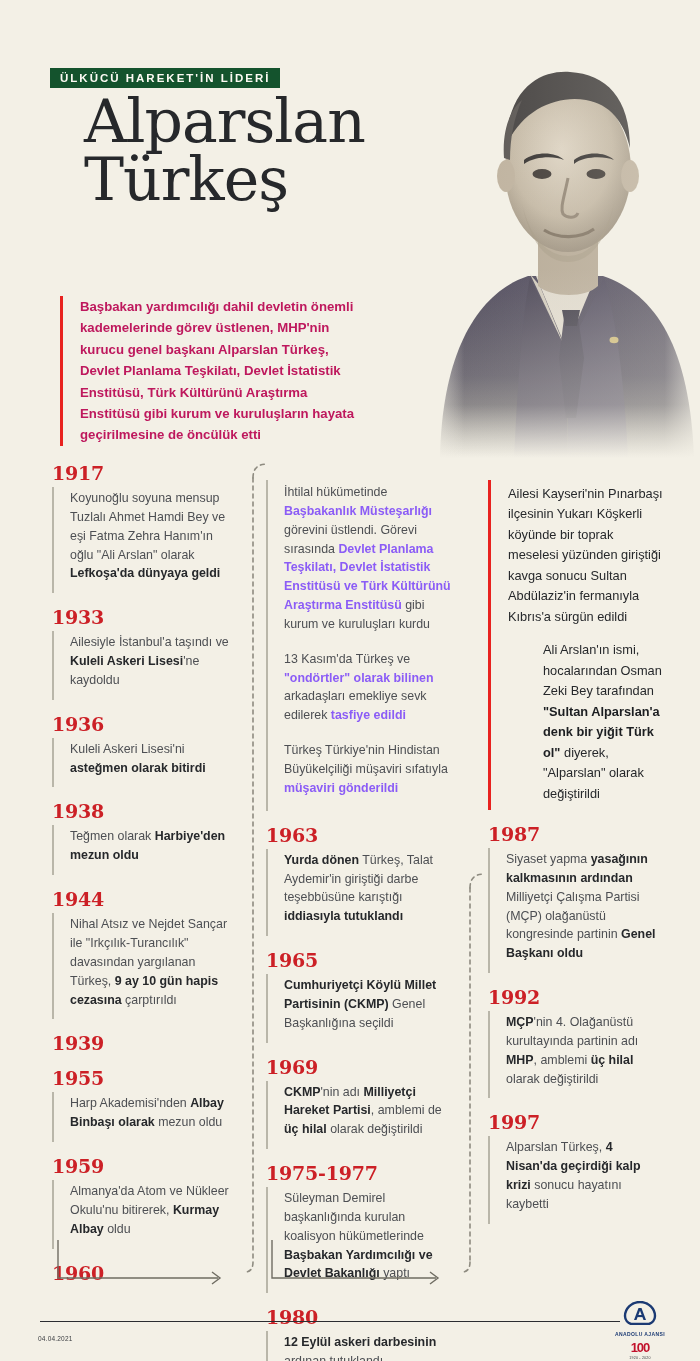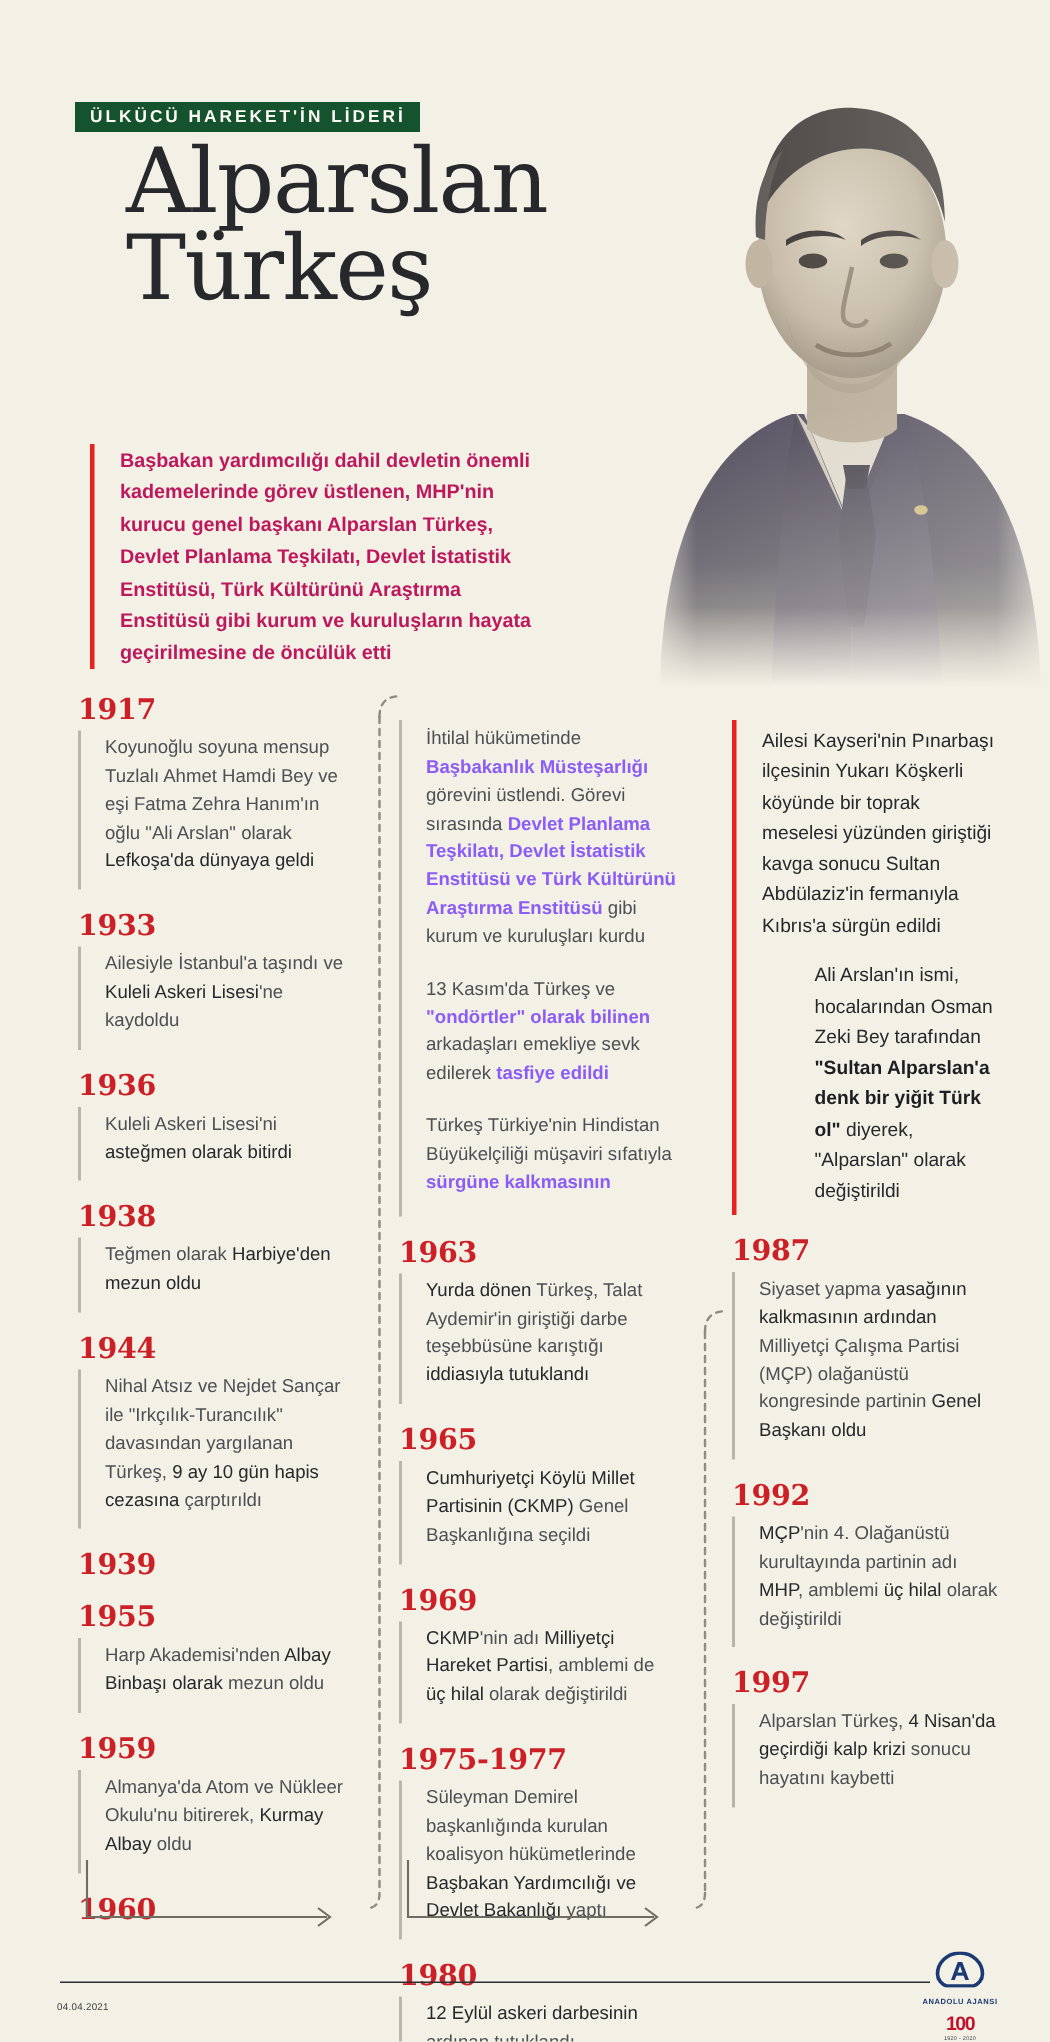--- a/index.html
+++ b/index.html
@@ -84,21 +84,21 @@
   .col-1 .year:first-child,
   .col-2 .year:first-child { margin-top: 10px; }
 
   .entry {
     border-left: 2px solid #b9b6a9;
     padding: 2px 0 10px 16px;
     font-size: 12.4px;
     line-height: 1.52;
     color: #4d4f53;
   }
-  .entry b { color: #26282b; font-weight: normal; }
+  .entry b { color: #26282b; font-weight: bold; }
 
   
   .plainblock {
     border-left: 2px solid #b9b6a9;
     padding: 0 0 0 16px;
   }
   .plainblock p {
     font-size: 12.4px;
     line-height: 1.52;
     color: #4d4f53;
@@ -285,21 +285,21 @@
       <div class="year">1959</div>
       <div class="entry">Almanya'da Atom ve Nükleer Okulu'nu bitirerek, <b>Kurmay Albay</b> oldu</div>
       <div class="year">1960</div>
 
     </div>
 
     <div class="col col-2">
       <div class="plainblock">
         <p>İhtilal hükümetinde <b>Başbakanlık Müsteşarlığı</b> görevini üstlendi. Görevi sırasında <b>Devlet Planlama Teşkilatı, Devlet İstatistik Enstitüsü ve Türk Kültürünü Araştırma Enstitüsü</b> gibi kurum ve kuruluşları kurdu</p>
         <p>13 Kasım'da Türkeş ve <b>"ondörtler" olarak bilinen</b> arkadaşları emekliye sevk edilerek <b>tasfiye edildi</b></p>
-        <p>Türkeş Türkiye'nin Hindistan Büyükelçiliği müşaviri sıfatıyla <b>sürgüne kalkmasının</b></p>
+        <p>Türkeş Türkiye'nin Hindistan Büyükelçiliği müşaviri sıfatıyla <b>müşaviri gönderildi</b></p>
       </div>
       <div class="year">1963</div>
       <div class="entry"><b>Yurda dönen</b> Türkeş, Talat Aydemir'in giriştiği darbe teşebbüsüne karıştığı <b>iddiasıyla tutuklandı</b></div>
       <div class="year">1965</div>
       <div class="entry"><b>Cumhuriyetçi Köylü Millet Partisinin (CKMP)</b> Genel Başkanlığına seçildi</div>
       <div class="year">1969</div>
       <div class="entry"><b>CKMP</b>'nin adı <b>Milliyetçi Hareket Partisi</b>, amblemi de <b>üç hilal</b> olarak değiştirildi</div>
       <div class="year">1975-1977</div>
       <div class="entry">Süleyman Demirel başkanlığında kurulan koalisyon hükümetlerinde <b>Başbakan Yardımcılığı ve Devlet Bakanlığı</b> yaptı</div>
       <div class="year">1980</div>

